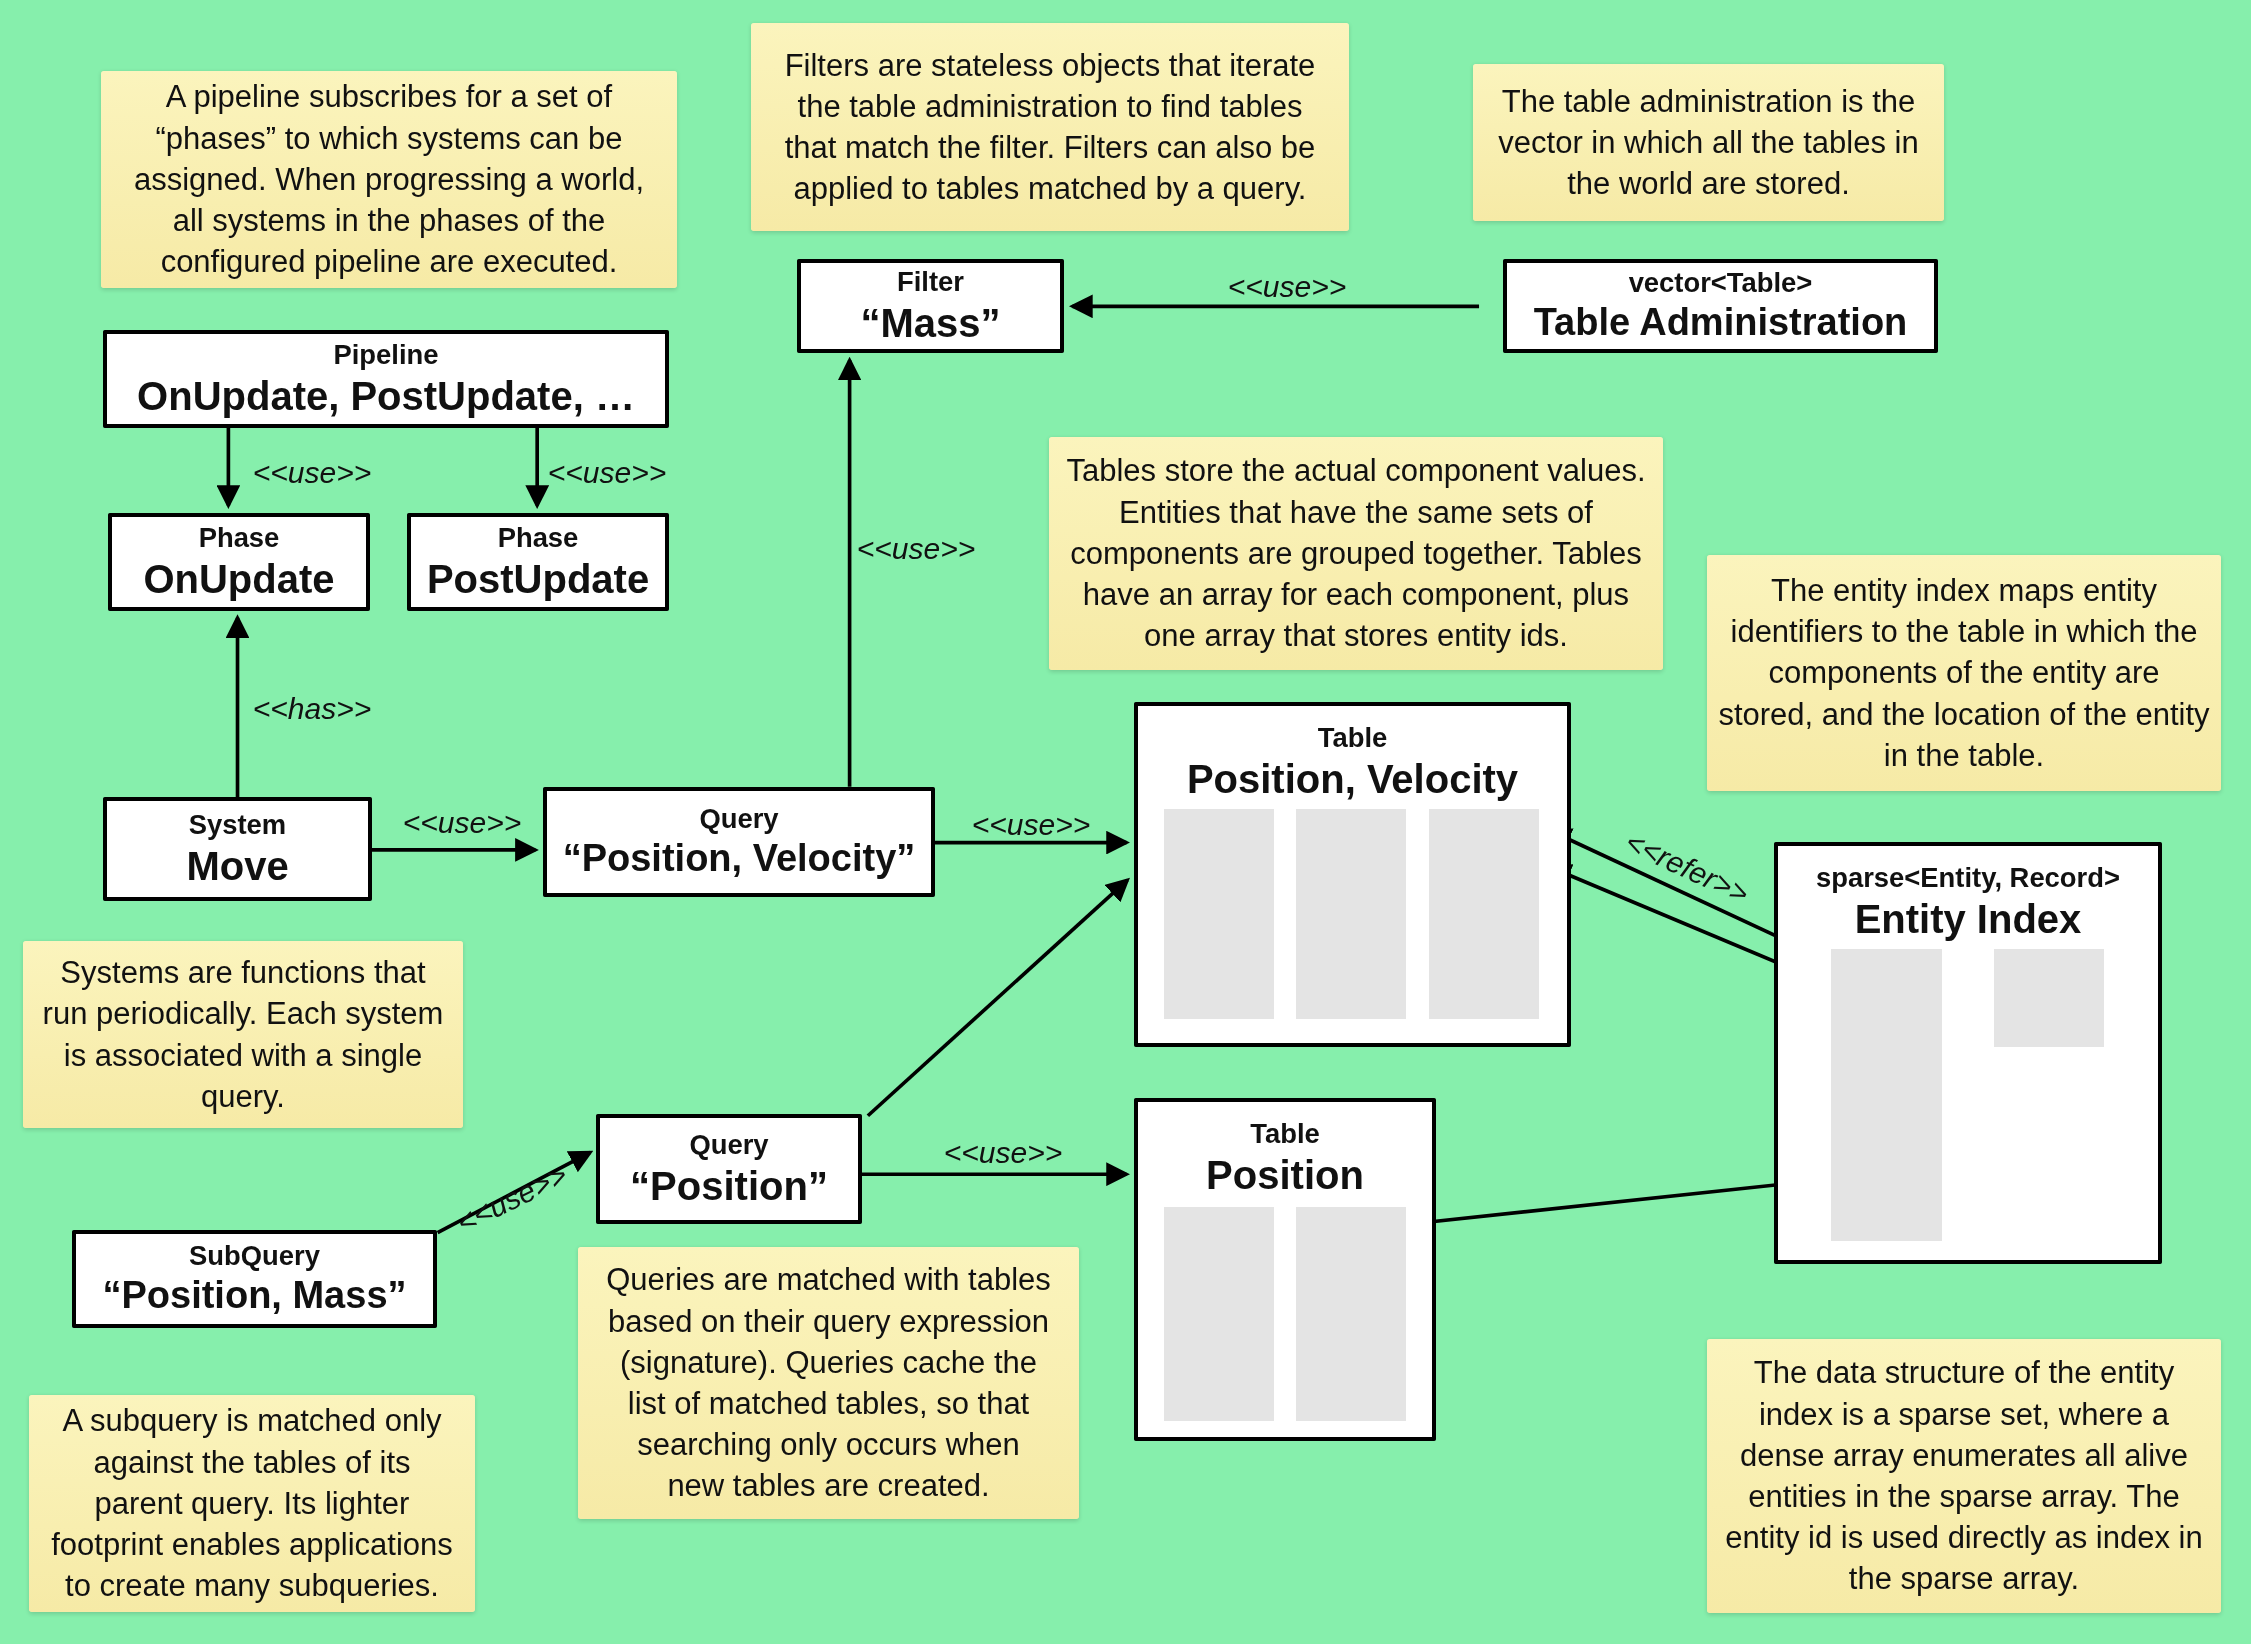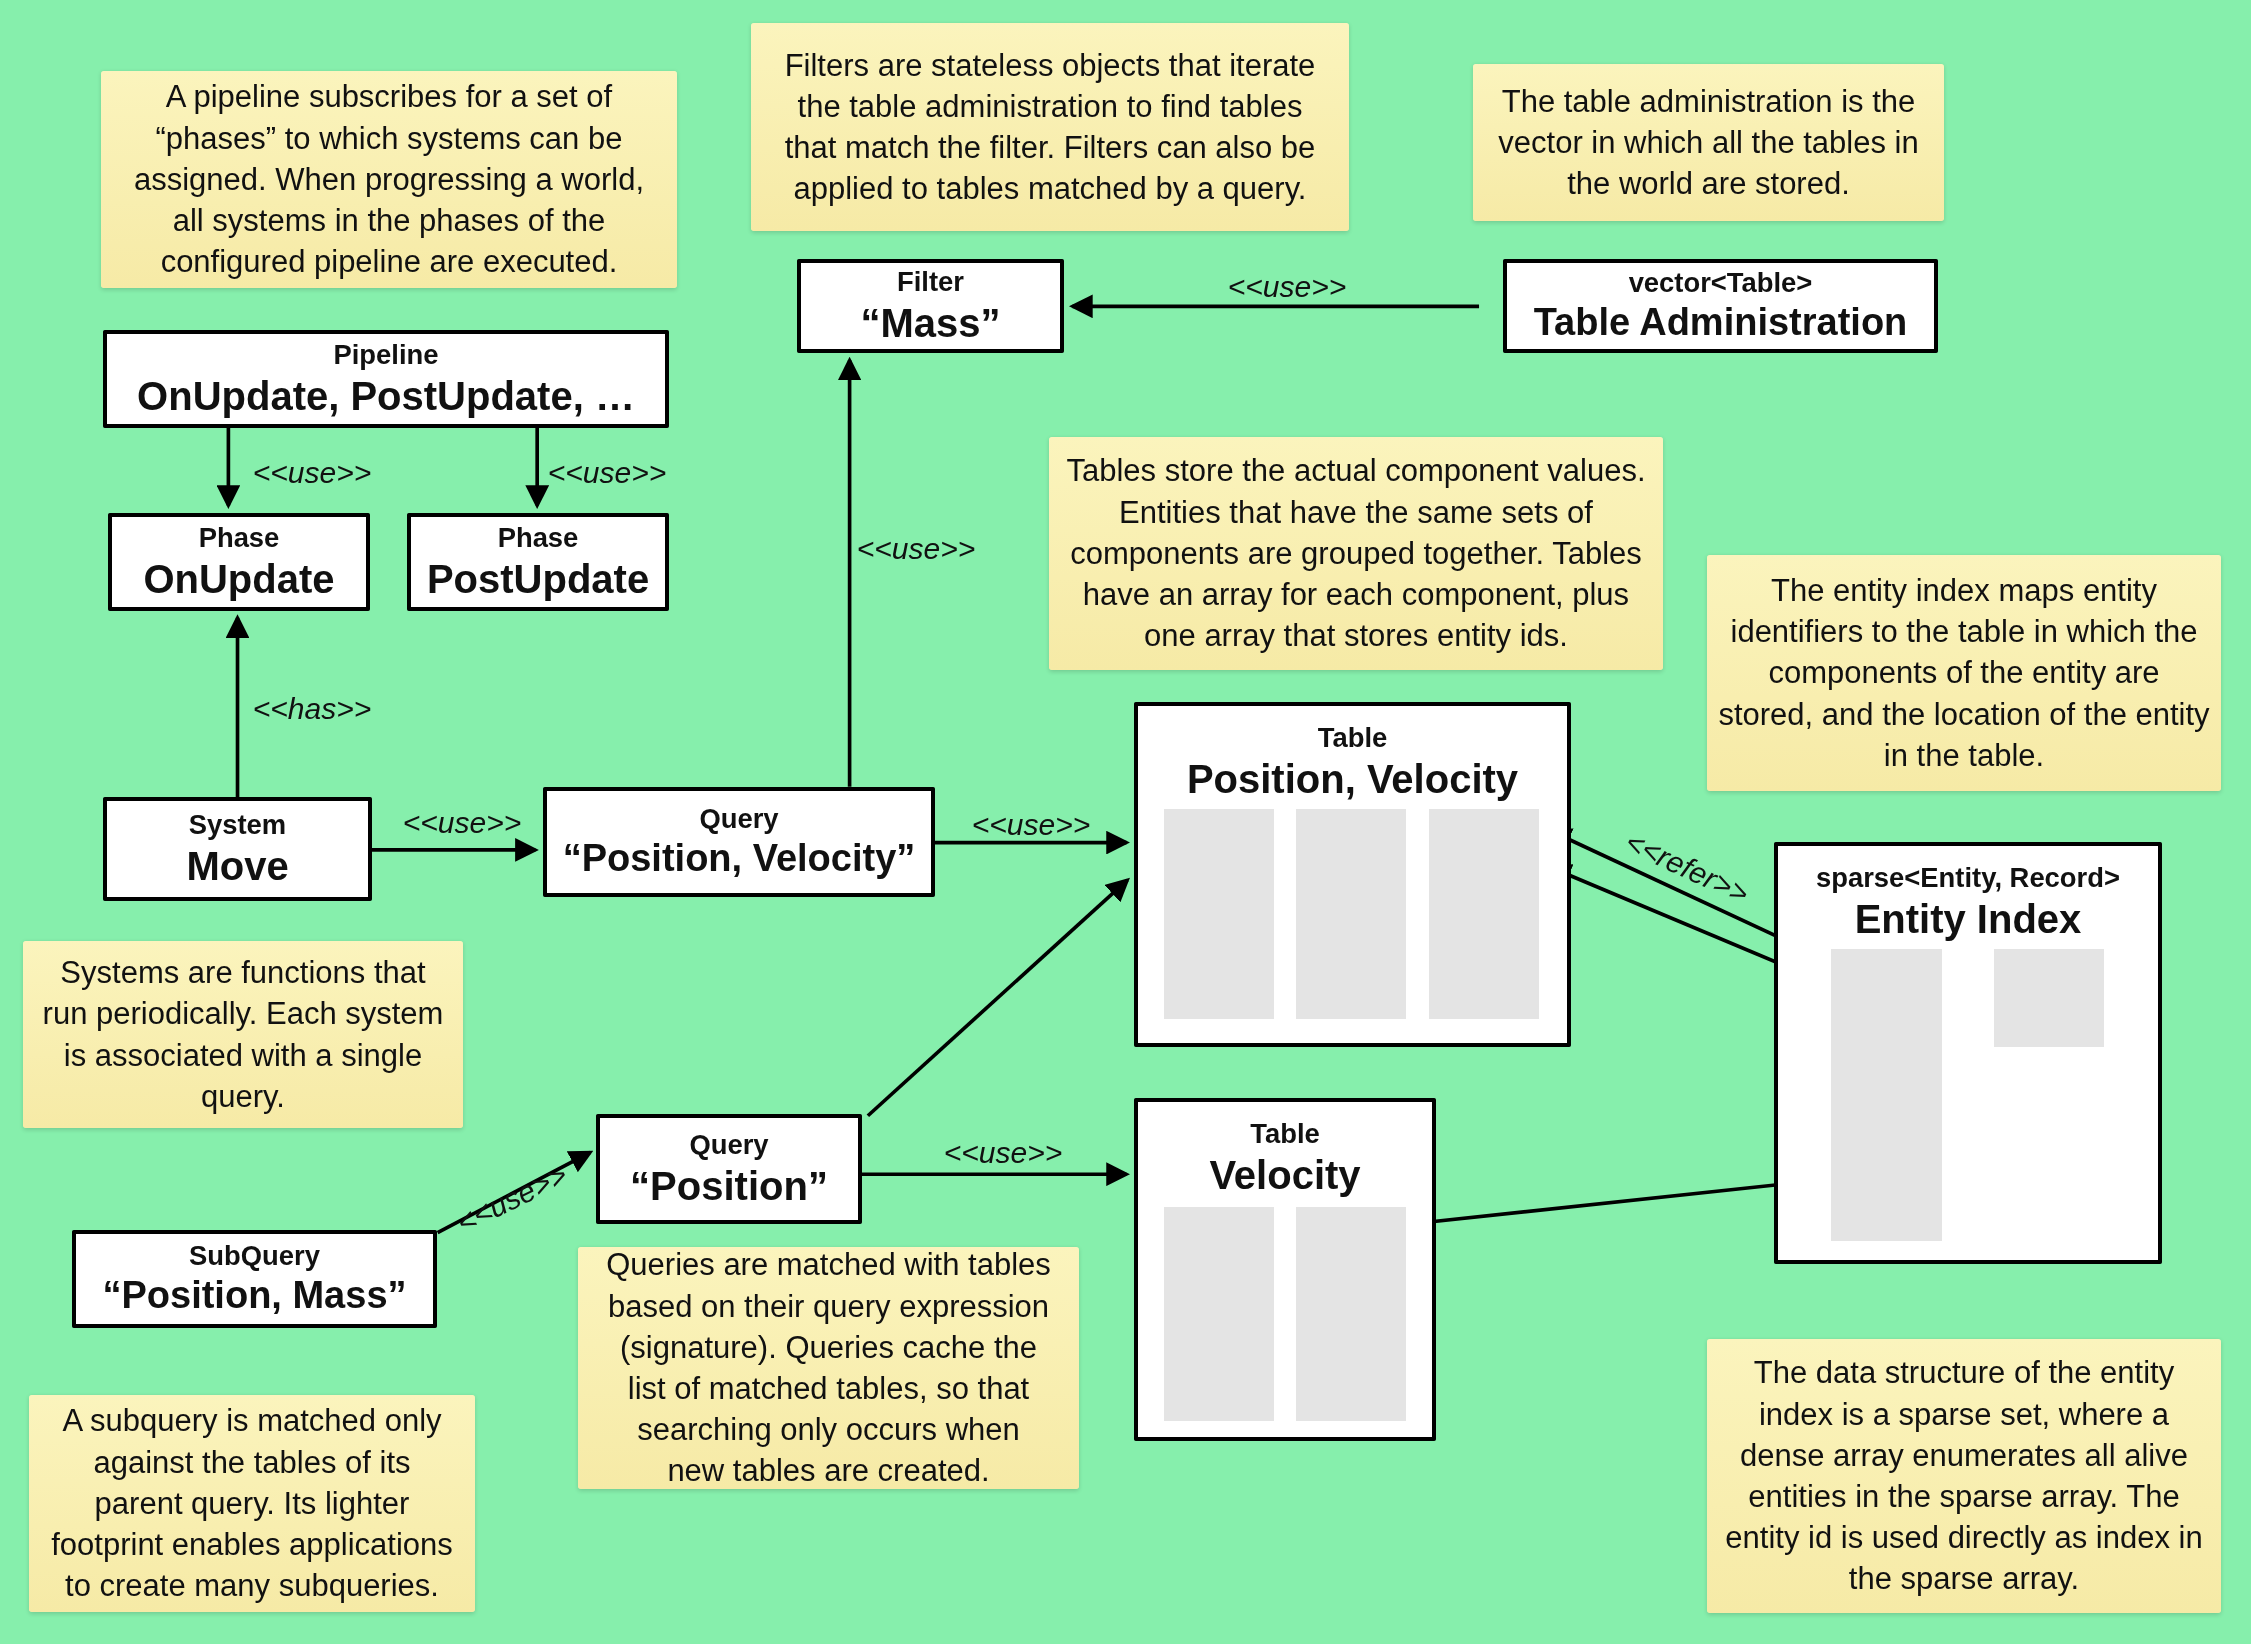--- a/index.html
+++ b/index.html
@@ -70,21 +70,21 @@
 one array that stores entity ids.</div>
   <div class="note" style="left:1707px;top:555px;width:514px;height:236px;">The entity index maps entity
 identifiers to the table in which the
 components of the entity are
 stored, and the location of the entity
 in the table.</div>
   <div class="note" style="left:23px;top:941px;width:440px;height:187px;">Systems are functions that
 run periodically. Each system
 is associated with a single
 query.</div>
-  <div class="note" style="left:578px;top:1247px;width:501px;height:242px;">Queries are matched with tables
+  <div class="note" style="left:578px;top:1247px;width:501px;height:272px;">Queries are matched with tables
 based on their query expression
 (signature). Queries cache the
 list of matched tables, so that
 searching only occurs when
 new tables are created.</div>
   <div class="note" style="left:29px;top:1395px;width:446px;height:217px;">A subquery is matched only
 against the tables of its
 parent query. Its lighter
 footprint enables applications
 to create many subqueries.</div>
@@ -139,21 +139,21 @@
   <div class="node" style="left:596px;top:1114px;width:266px;height:110px;">
     <div class="node-type">Query</div>
     <div class="node-name">“Position”</div>
   </div>
   <div class="node" style="left:72px;top:1230px;width:365px;height:98px;">
     <div class="node-type">SubQuery</div>
     <div class="node-name" style="font-size:38px;">“Position, Mass”</div>
   </div>
   <div class="node node--top" style="left:1134px;top:1098px;width:302px;height:343px;">
     <div class="node-type">Table</div>
-    <div class="node-name">Velocity</div>
+    <div class="node-name">Position</div>
     <div class="col" style="left:25.6px;top:105px;width:110px;height:214px;"></div>
     <div class="col" style="left:158px;top:105px;width:110px;height:214px;"></div>
   </div>
 
   <div class="stereo" style="left:312px;top:473px;">&lt;&lt;use&gt;&gt;</div>
   <div class="stereo" style="left:607px;top:473px;">&lt;&lt;use&gt;&gt;</div>
   <div class="stereo" style="left:312px;top:709px;">&lt;&lt;has&gt;&gt;</div>
   <div class="stereo" style="left:462px;top:823px;">&lt;&lt;use&gt;&gt;</div>
   <div class="stereo" style="left:916px;top:549px;">&lt;&lt;use&gt;&gt;</div>
   <div class="stereo" style="left:1031px;top:825px;">&lt;&lt;use&gt;&gt;</div>

